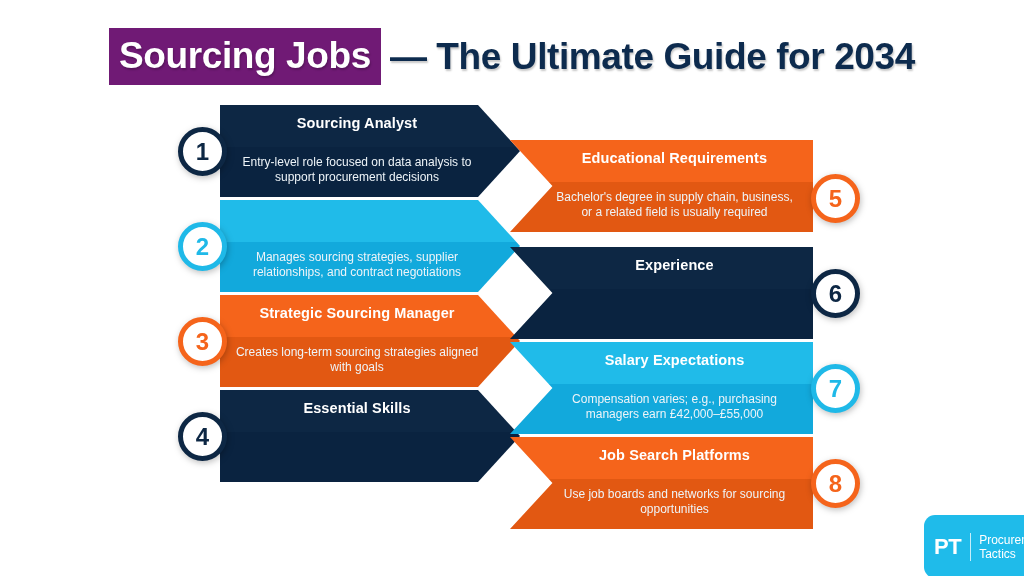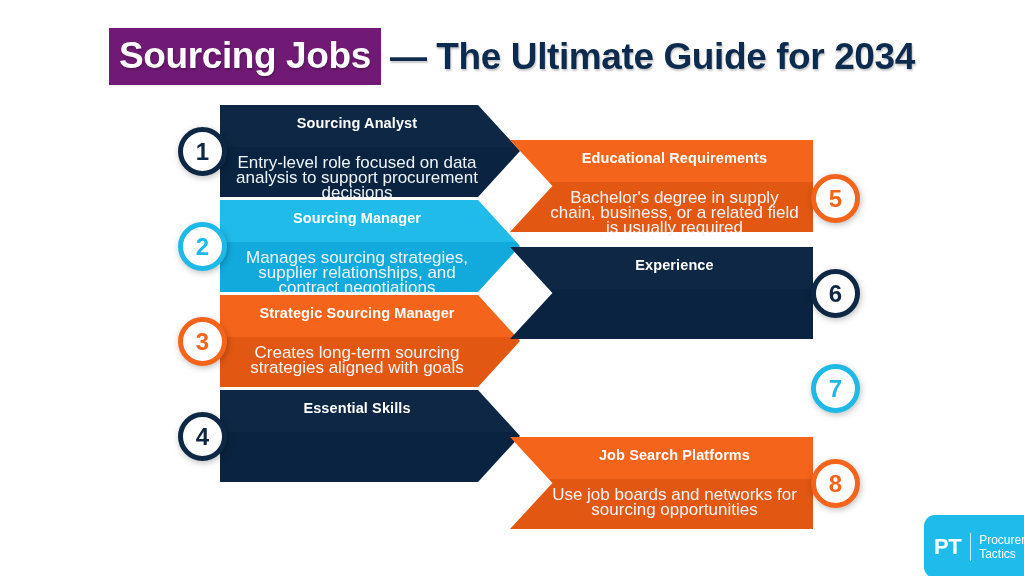--- a/index.html
+++ b/index.html
@@ -115,21 +115,21 @@
   .row.left .bar-title  { padding-right: 26px; box-sizing: border-box; }
   .row.right .bar-title { padding-left: 26px; box-sizing: border-box; }
 
   .bar-desc {
     position: absolute;
     top: 50px;
     left: 0;
     width: 100%;
     text-align: center;
     color: #eef4f8;
-    font-size: 17px;
+    font-size: 12px;
     line-height: 15px;
     box-sizing: border-box;
   }
   .row.left .bar-desc  { padding: 0 40px 0 14px; }
   .row.right .bar-desc { padding: 0 14px 0 40px; }
 
   
   .badge {
     position: absolute;
     width: 49px;
@@ -202,21 +202,20 @@
       </div>
       <div class="bar-title">Sourcing Analyst</div>
       <div class="bar-desc">Entry-level role focused on data analysis to support procurement decisions</div>
     </div>
     <div class="badge navy pos-left" style="top: 127px;">1</div>
     <div class="row left cyan" style="top: 200px;">
       <div class="bar">
         <div class="bar-top"></div>
         <div class="bar-bottom"></div>
       </div>
-      <div class="bar-title">Sourcing Manager</div>
       <div class="bar-desc">Manages sourcing strategies, supplier relationships, and contract negotiations</div>
     </div>
     <div class="badge cyan pos-left" style="top: 222px;">2</div>
     <div class="row left orange" style="top: 295px;">
       <div class="bar">
         <div class="bar-top"></div>
         <div class="bar-bottom"></div>
       </div>
       <div class="bar-title">Strategic Sourcing Manager</div>
       <div class="bar-desc">Creates long-term sourcing strategies aligned with goals</div>
@@ -240,20 +239,28 @@
     </div>
     <div class="badge orange pos-right" style="top: 174px;">5</div>
     <div class="row right navy" style="top: 247px;">
       <div class="bar">
         <div class="bar-top"></div>
         <div class="bar-bottom"></div>
       </div>
       <div class="bar-title">Experience</div>
     </div>
     <div class="badge navy pos-right" style="top: 269px;">6</div>
+    <div class="row right cyan" style="top: 342px;">
+      <div class="bar">
+        <div class="bar-top"></div>
+        <div class="bar-bottom"></div>
+      </div>
+      <div class="bar-title">Salary Expectations</div>
+      <div class="bar-desc">Compensation varies; e.g., purchasing managers earn £42,000–£55,000</div>
+    </div>
     <div class="badge cyan pos-right" style="top: 364px;">7</div>
     <div class="row right orange" style="top: 437px;">
       <div class="bar">
         <div class="bar-top"></div>
         <div class="bar-bottom"></div>
       </div>
       <div class="bar-title">Job Search Platforms</div>
       <div class="bar-desc">Use job boards and networks for sourcing opportunities</div>
     </div>
     <div class="badge orange pos-right" style="top: 459px;">8</div>

